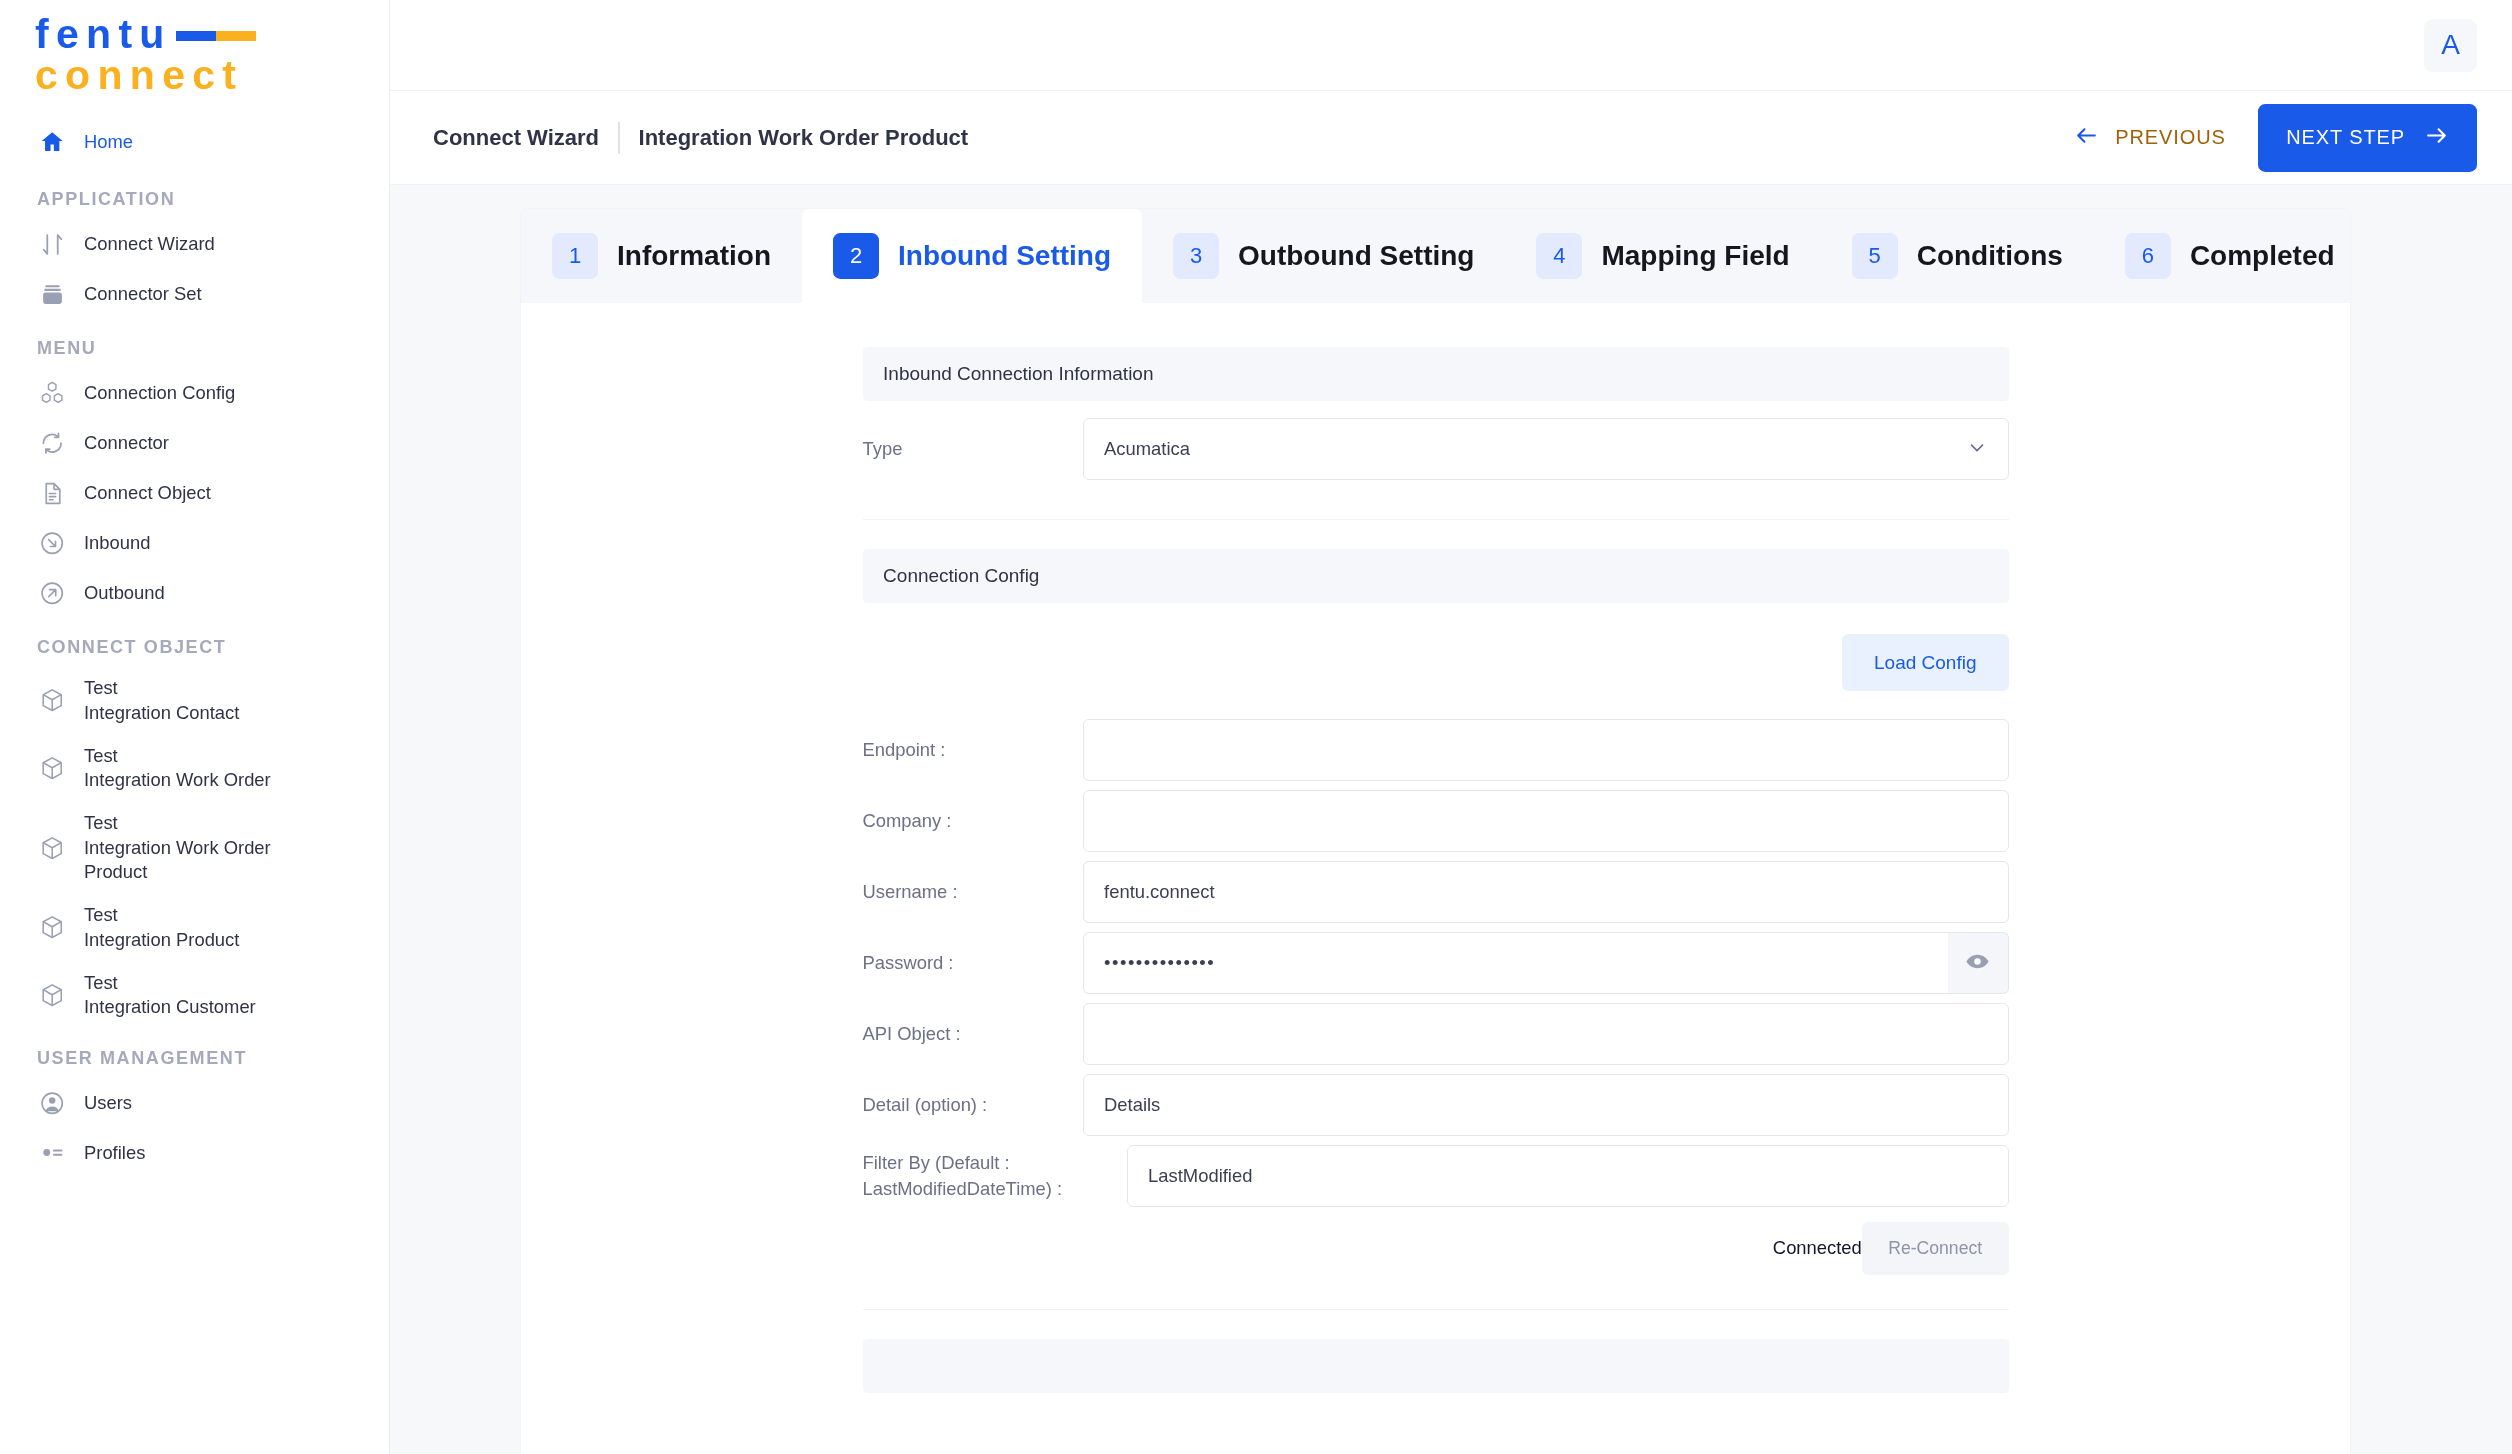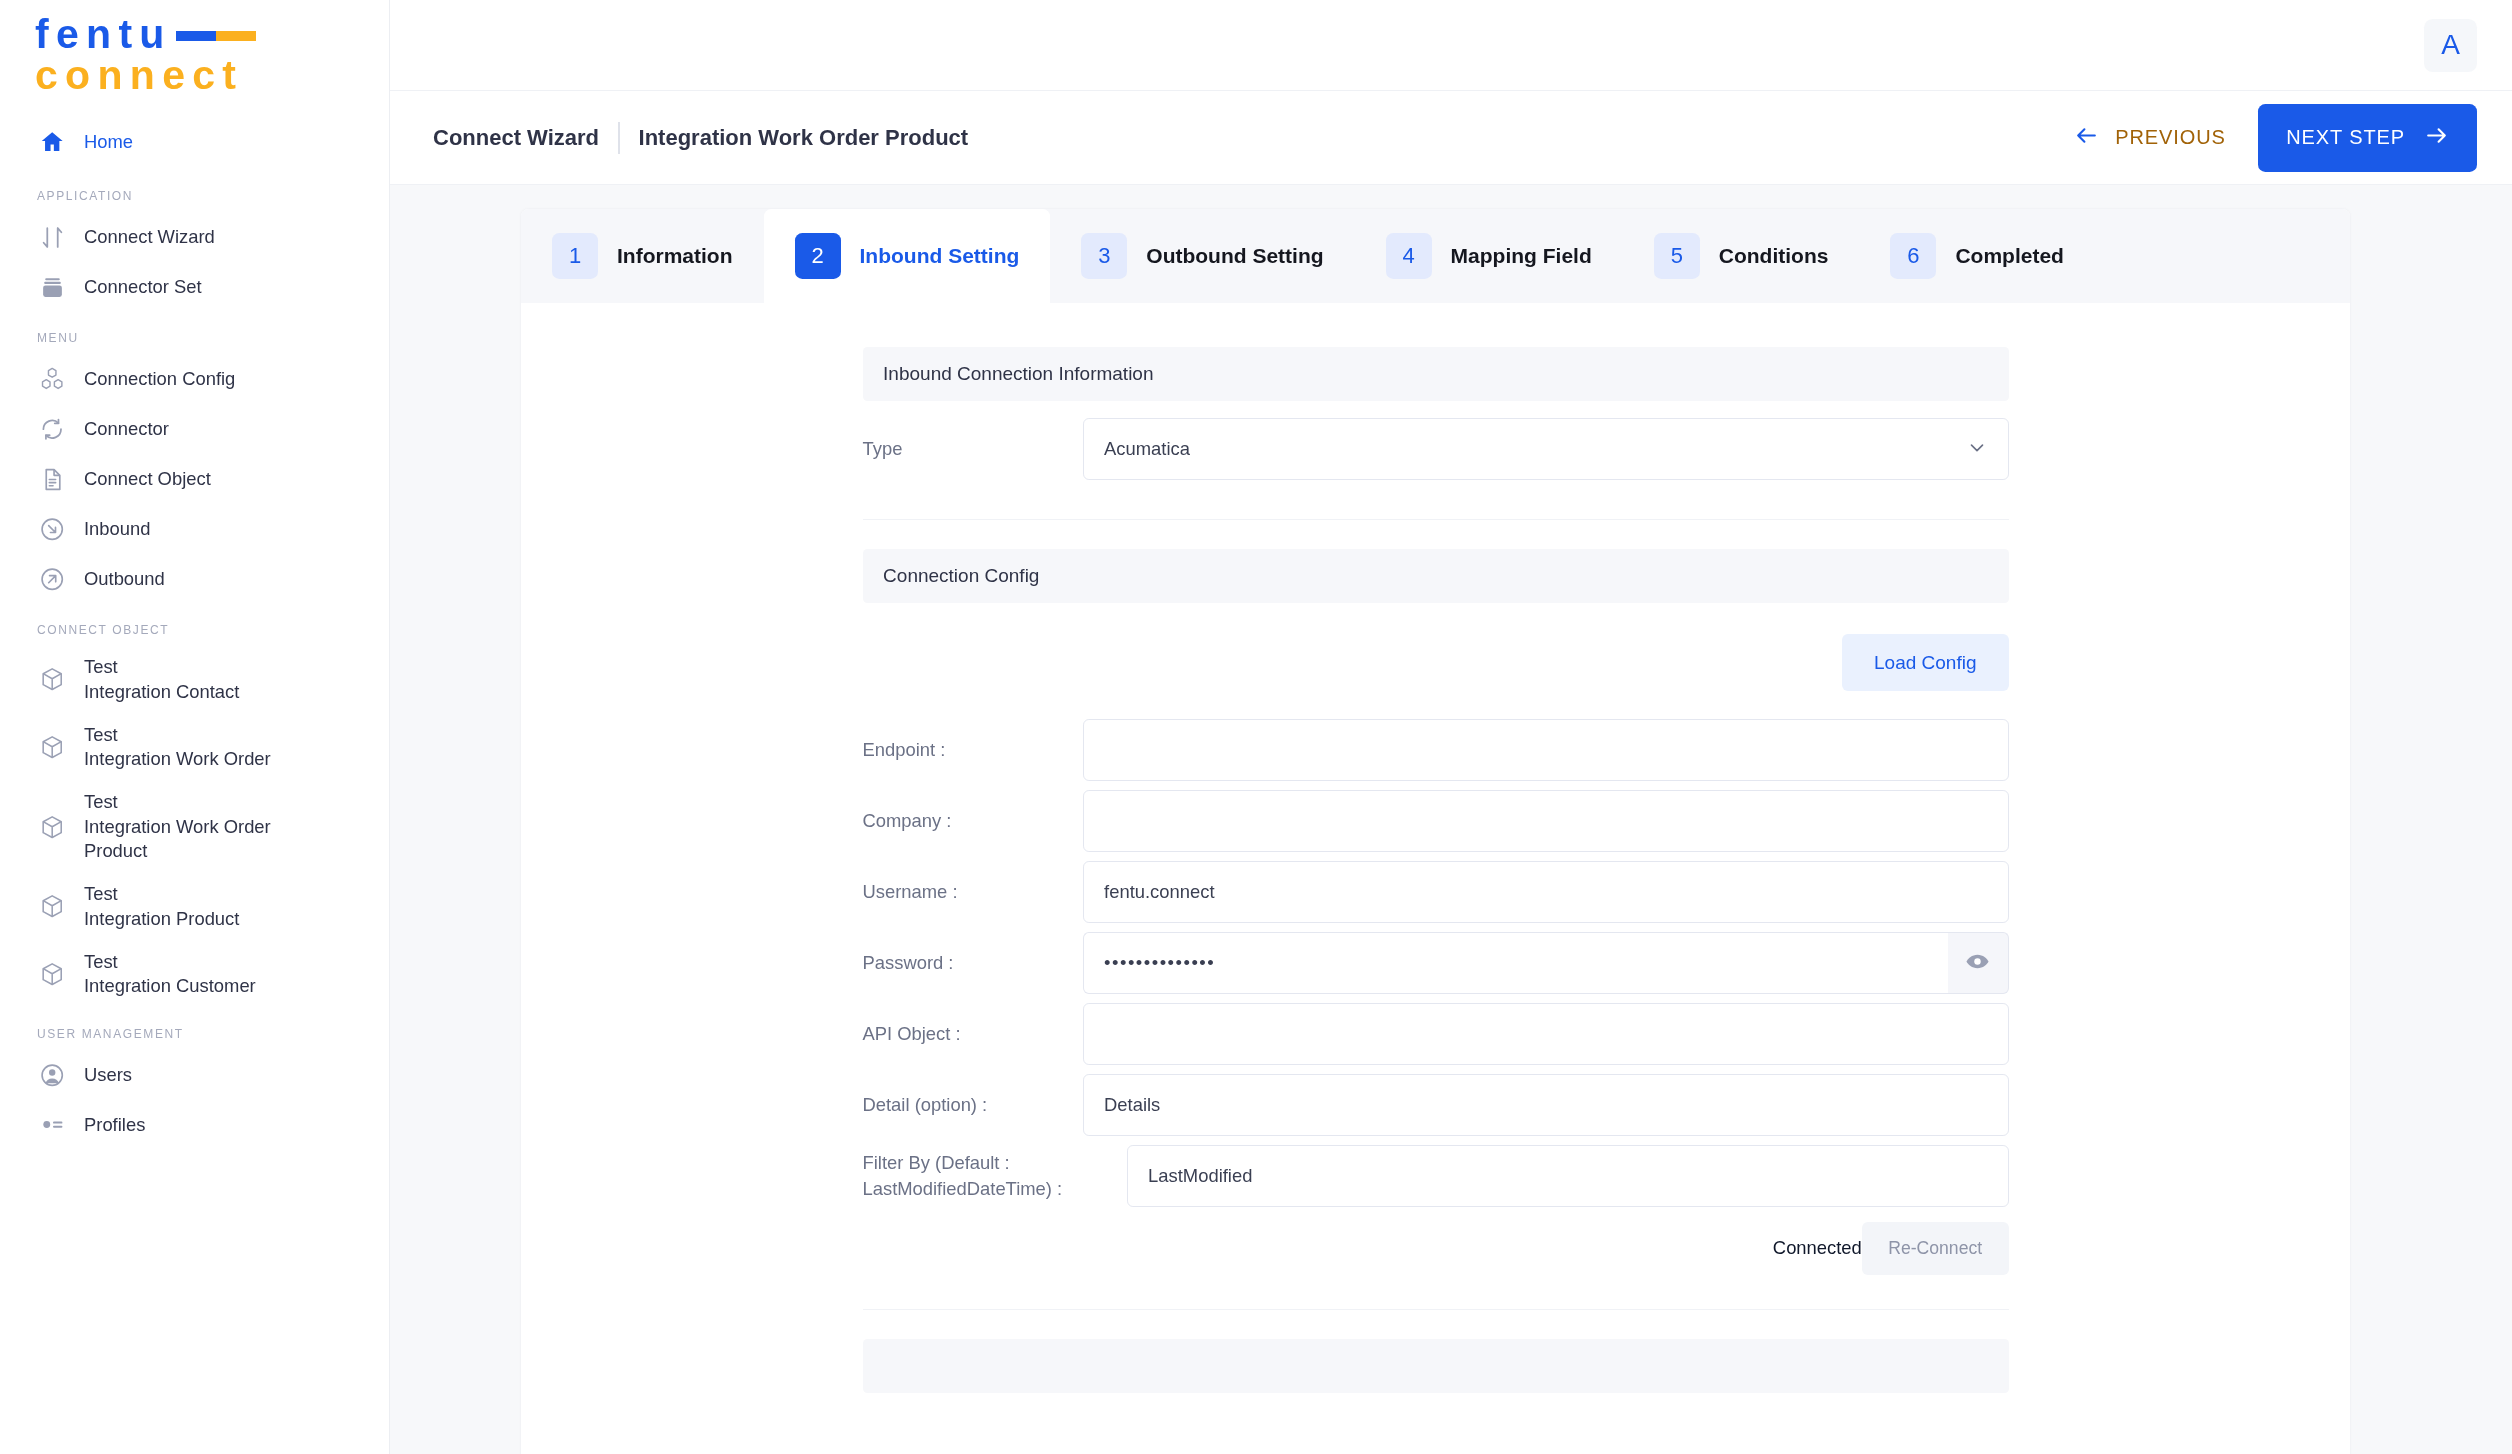--- a/index.html
+++ b/index.html
@@ -40,22 +40,22 @@
   .nav-item .ico {
     width: 31px; height: 31px; flex: 0 0 31px;
     display: flex; align-items: center; justify-content: center;
   }
   .nav-item .lbl {
     font-size: 18.4px; color: #2f3347; line-height: 1.32;
     white-space: pre-line;
   }
   .nav-item.home .lbl { color: #1a5ae8; }
   .nav-group {
-    font-size: 12px; letter-spacing: 1.6px; color: #a4a9bb;
-    font-weight: 400; padding: 19px 0 8.8px 37px; text-transform: uppercase;
+    font-size: 18px; letter-spacing: 1.6px; color: #a4a9bb;
+    font-weight: 700; padding: 19px 0 8.8px 37px; text-transform: uppercase;
   }
   .nav-group.first { padding-top: 22px; }
 
   
   .main { flex: 1; height: 1454px; display: flex; flex-direction: column;
           background: #f7f8fa; position: relative; overflow: hidden; }
   .topbar {
     height: 91px; background: #fff; border-bottom: 1.5px solid #eff1f5;
     display: flex; align-items: center; justify-content: flex-end;
     padding-right: 35px; flex: 0 0 91px;
@@ -98,21 +98,21 @@
   }
   .step {
     display: flex; align-items: center; gap: 19px; padding: 0 31px;
     cursor: pointer; flex: 0 0 auto;
   }
   .step .num {
     width: 46px; height: 46px; border-radius: 7.3px; background: #e3eafd;
     color: #1a5ae8; font-size: 22px; display: flex;
     align-items: center; justify-content: center;
   }
-  .step .txt { font-size: 21px; font-weight: 600; color: #15171f; white-space: nowrap; }
+  .step .txt { font-size: 28px; font-weight: 600; color: #15171f; white-space: nowrap; }
   .step.active { background: #fff; border-radius: 7.3px 7.3px 0 0; }
   .step.active .num { background: #1a5ae8; color: #fff; }
   .step.active .txt { color: #1a5ae8; }
 
   .form-area { padding: 44px 0 0 0; display: flex; justify-content: center; }
   .panel { width: 1146px; }
   .sec-head {
     background: #f6f7fa; border-radius: 4.4px; padding: 16px 20.6px;
     font-size: 19px; color: #2f3347; margin-bottom: 13.2px;
   }

